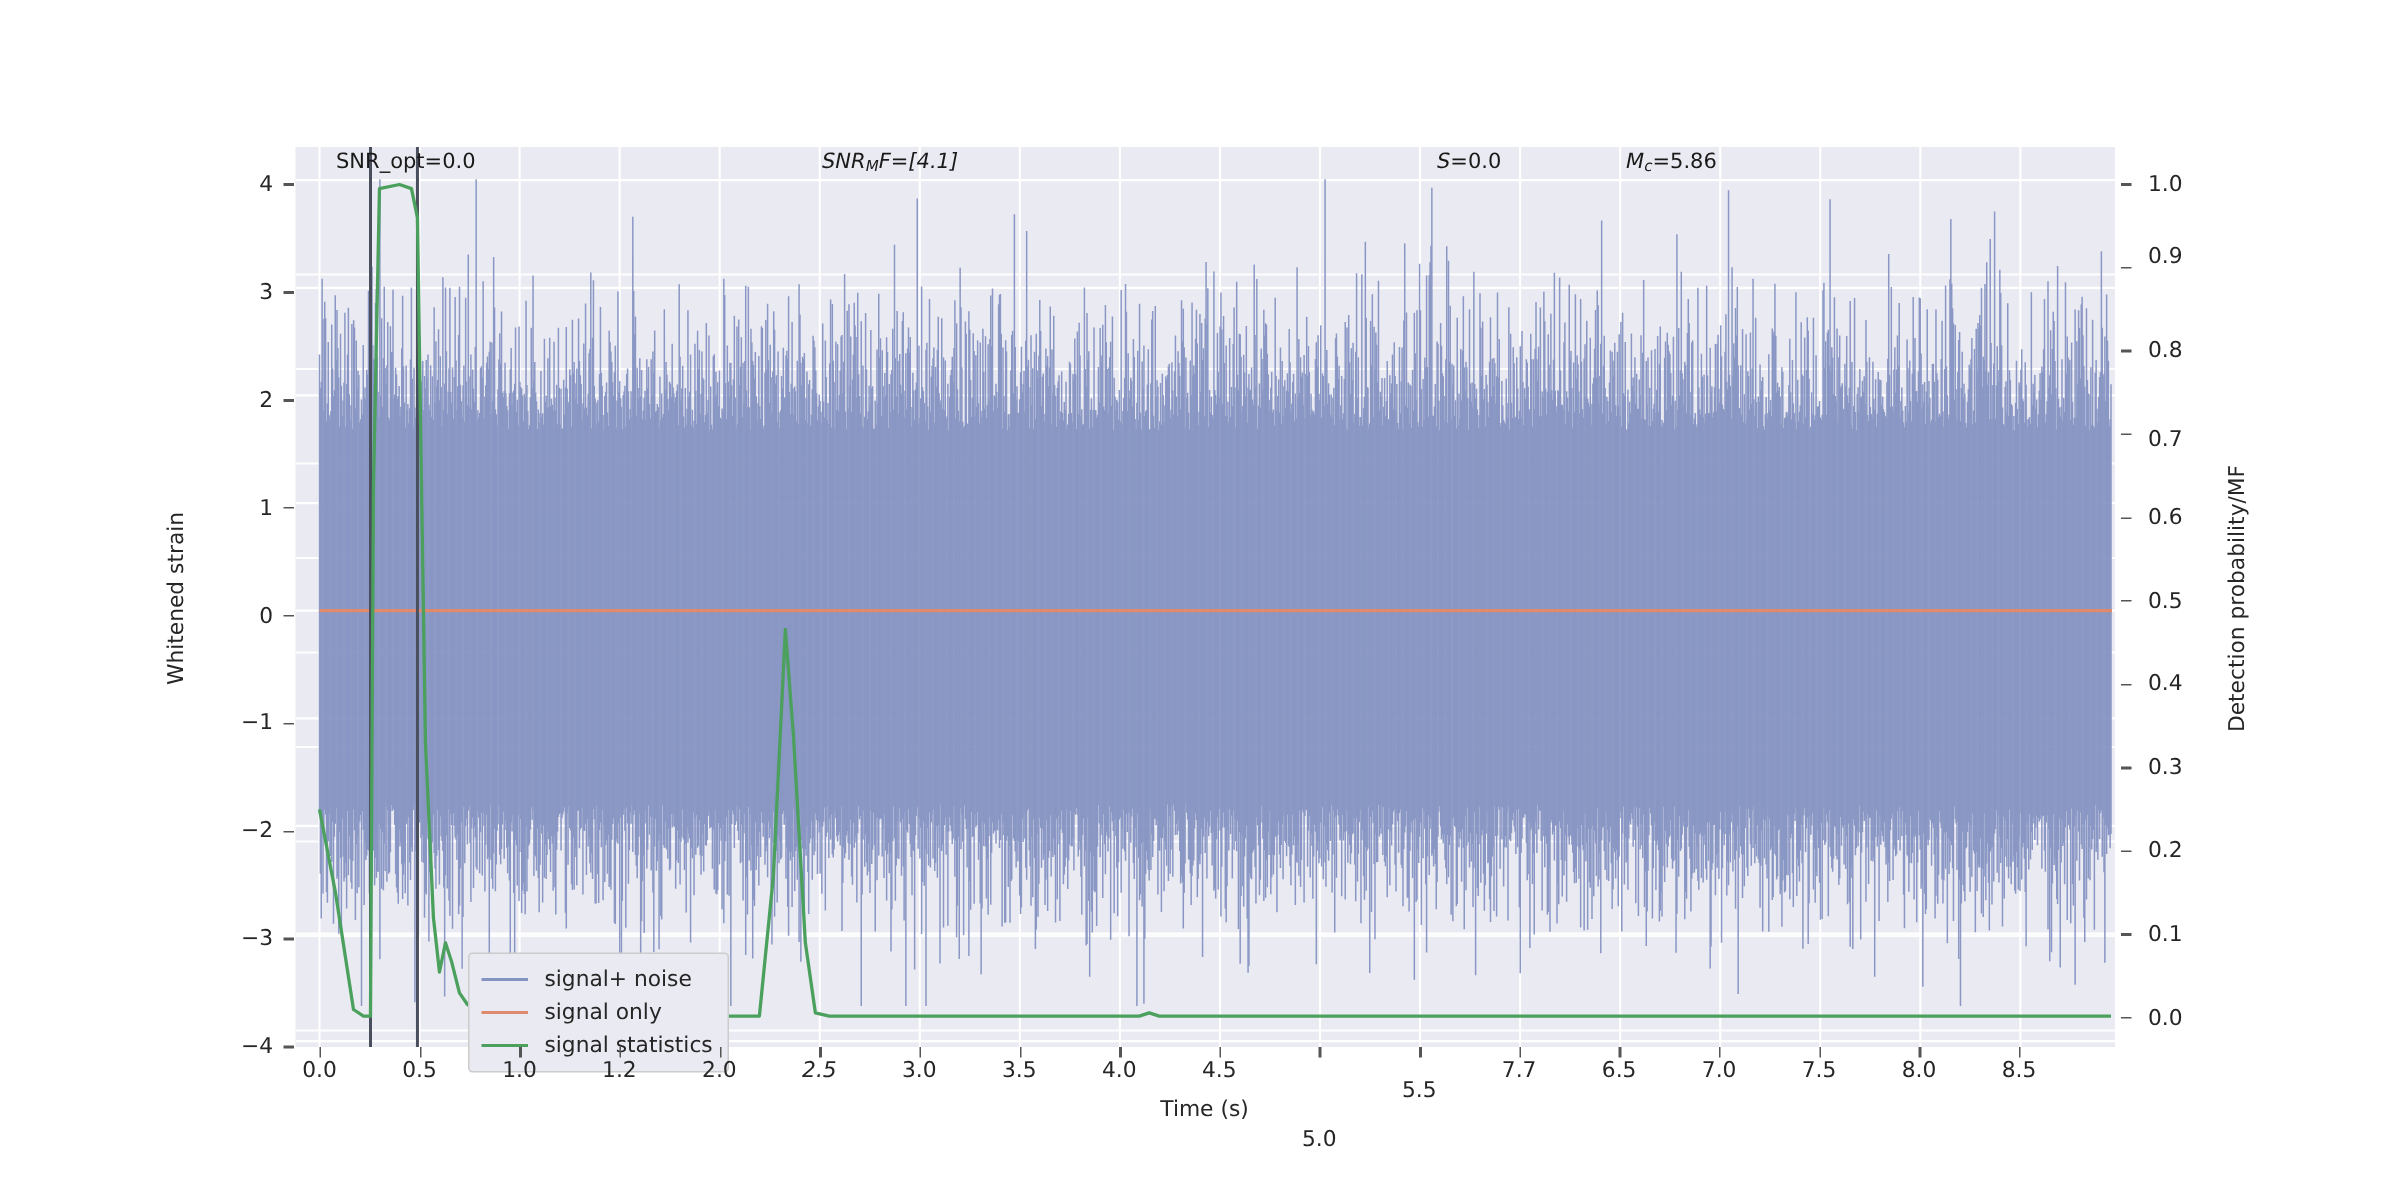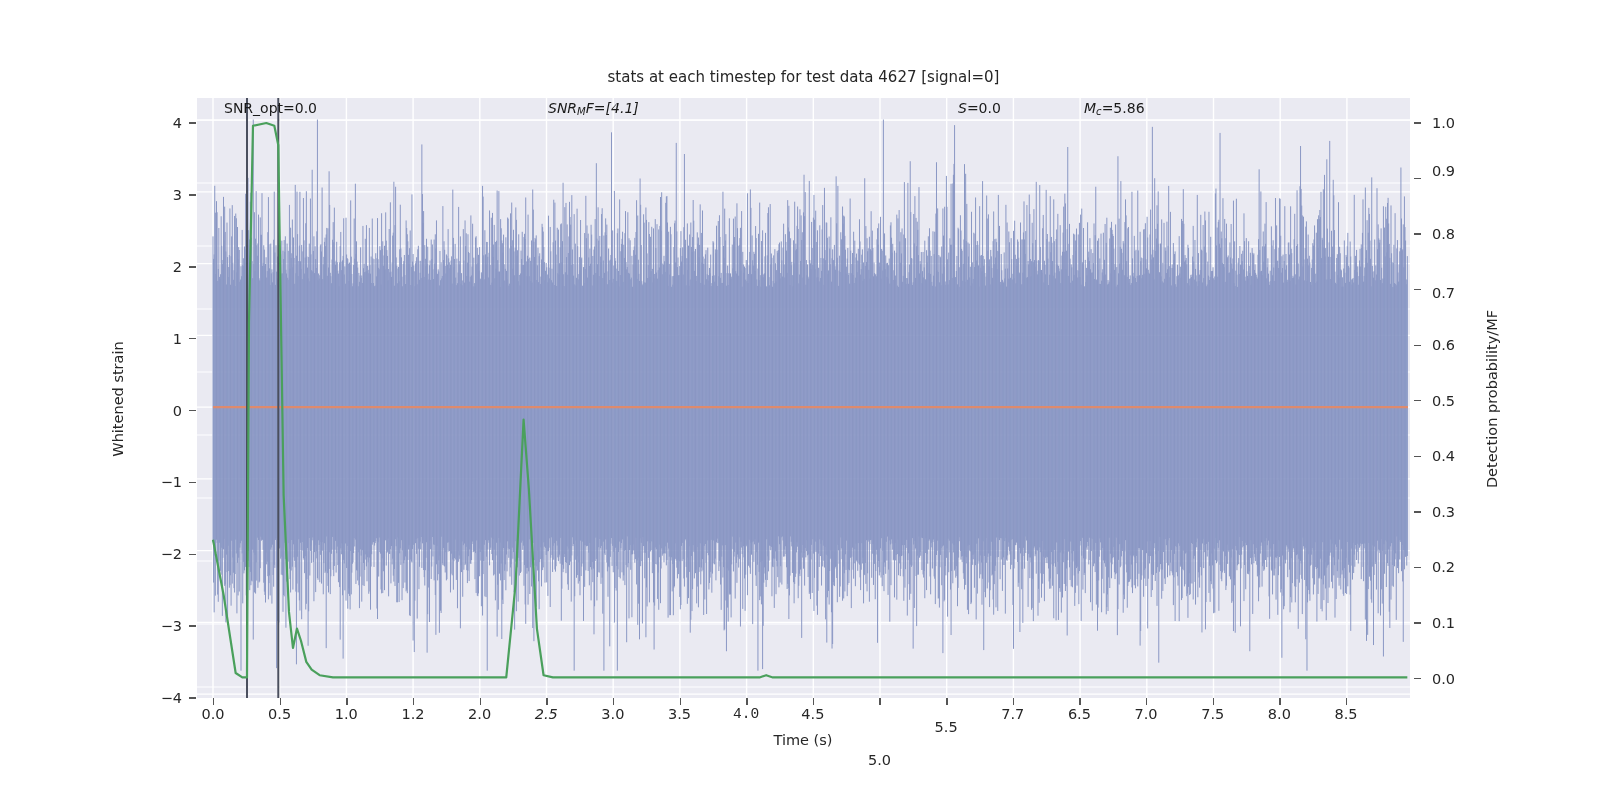--- a/index.html
+++ b/index.html
@@ -51,21 +51,20 @@
   .legend-swatch{width:31px;height:2.2px;margin-right:11px;flex:none;}
   .legend-label{font-size:14.5px;color:#262626;white-space:nowrap;}
 
   svg.overlay{position:absolute;left:0;top:0;width:1213px;height:600px;}
 </style>
 </head>
 <body>
 
 <div class="figure">
 
-  <div class="fig-title">stats at each timestep for test data 4627 [signal=0]</div>
 
   <div class="axes">
     <svg class="overlay" viewBox="0 0 1213 600" preserveAspectRatio="none">
 
       <g stroke="#ffffff" stroke-width="1.4">
         <line x1="0" y1="22.1" x2="1213" y2="22.1"></line>
         <line x1="0" y1="93.9" x2="1213" y2="93.9"></line>
         <line x1="0" y1="165.6" x2="1213" y2="165.6"></line>
         <line x1="0" y1="237.4" x2="1213" y2="237.4"></line>
         <line x1="0" y1="309.1" x2="1213" y2="309.1"></line>
@@ -2173,20 +2172,34 @@
   </div>
 
   <div class="annot" style="left:224px;top:100px;">SNR_opt=0.0</div>
 
   <div class="annot" style="left:548px;top:100px;"><span class="mi">SNR</span><span class="sub">M</span><span class="mi">F=[4.1]</span></div>
 
   <div class="annot" style="left:958px;top:100px;"><span class="mi">S</span><span>=0.0</span></div>
 
   <div class="annot" style="left:1084px;top:100px;"><span class="mi">M</span><span class="sub">c</span><span>=5.86</span></div>
 
+  <div class="legend">
+    <div class="legend-row">
+      <span class="legend-swatch" style="background:#8593c2"></span>
+      <span class="legend-label">signal+ noise</span>
+    </div>
+    <div class="legend-row">
+      <span class="legend-swatch" style="background:#dd8a6d"></span>
+      <span class="legend-label">signal only</span>
+    </div>
+    <div class="legend-row">
+      <span class="legend-swatch" style="background:#4aa05c"></span>
+      <span class="legend-label">signal statistics</span>
+    </div>
+  </div>
 
   <div id="yticks-left">
       <div class="ytick-l" style="top: 123.15px;">4</div>
       <div class="ytick-l-mark" style="top: 122.45px;"></div>
       <div class="ytick-l" style="top: 195.006px;">3</div>
       <div class="ytick-l-mark" style="top: 194.306px;"></div>
       <div class="ytick-l" style="top: 266.862px;">2</div>
       <div class="ytick-l-mark" style="top: 266.162px;"></div>
       <div class="ytick-l" style="top: 338.719px;">1</div>
       <div class="ytick-l-mark" style="top: 338.019px;"></div>
@@ -2235,21 +2248,21 @@
       <div class="xtick" style="left: 412.941px;">1.2</div>
       <div class="xtick-mark" style="left: 412.941px;"></div>
       <div class="xtick" style="left: 479.589px;">2.0</div>
       <div class="xtick-mark" style="left: 479.589px;"></div>
       <div class="xtick" style="left: 546.237px; font-style: italic;">2.5</div>
       <div class="xtick-mark" style="left: 546.237px;"></div>
       <div class="xtick" style="left: 612.886px;">3.0</div>
       <div class="xtick-mark" style="left: 612.886px;"></div>
       <div class="xtick" style="left: 679.534px;">3.5</div>
       <div class="xtick-mark" style="left: 679.534px;"></div>
-      <div class="xtick" style="left: 746.182px; font-family: Liberation Mono, monospace;">4.0</div>
+      <div class="xtick" style="left: 746.182px;">4.0</div>
       <div class="xtick-mark" style="left: 746.182px;"></div>
       <div class="xtick" style="left: 812.831px;">4.5</div>
       <div class="xtick-mark" style="left: 812.831px;"></div>
       <div class="xtick" style="left: 879.479px; margin-top: 46px;">5.0</div>
       <div class="xtick-mark" style="left: 879.479px;"></div>
       <div class="xtick" style="left: 946.127px; margin-top: 13px;">5.5</div>
       <div class="xtick-mark" style="left: 946.127px;"></div>
       <div class="xtick" style="left: 1012.78px;">7.7</div>
       <div class="xtick-mark" style="left: 1012.78px;"></div>
       <div class="xtick" style="left: 1079.42px;">6.5</div>

